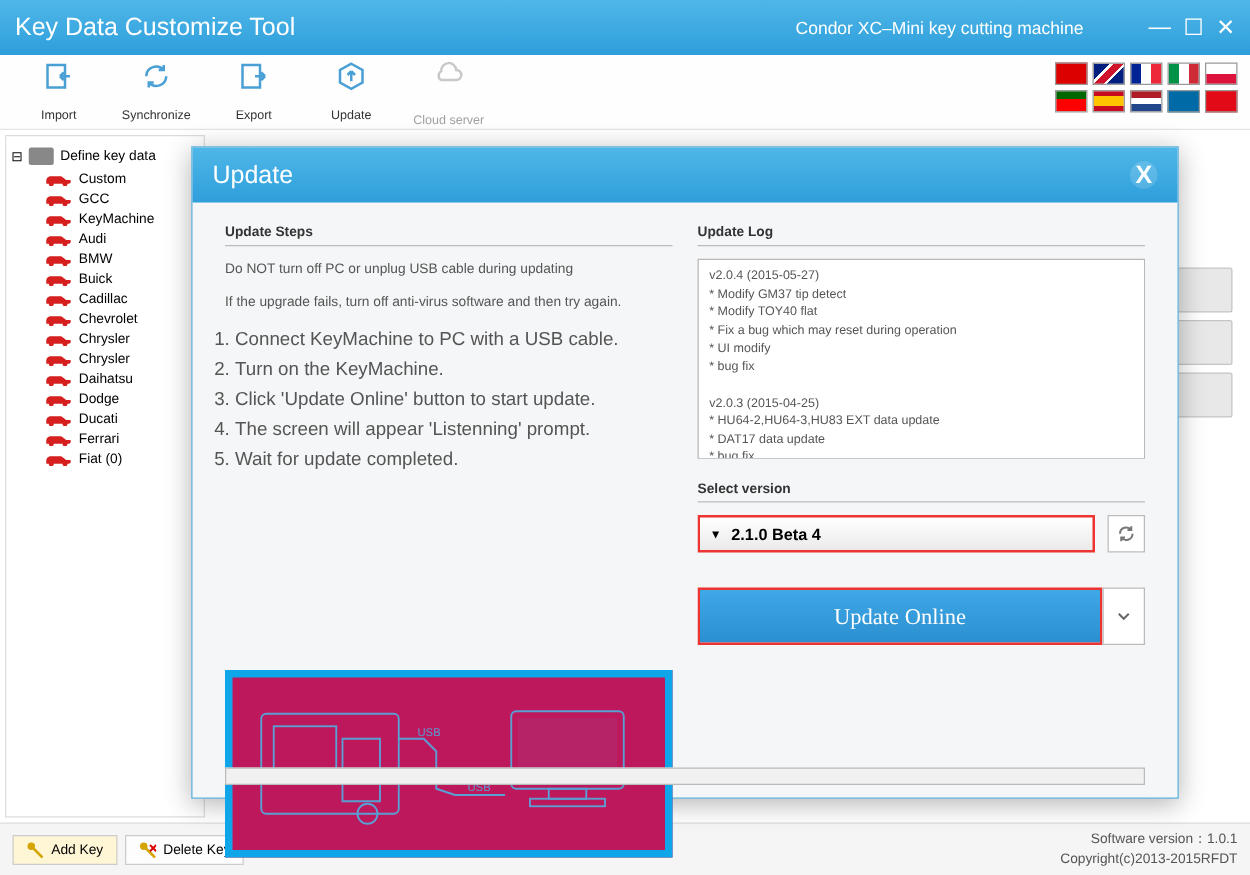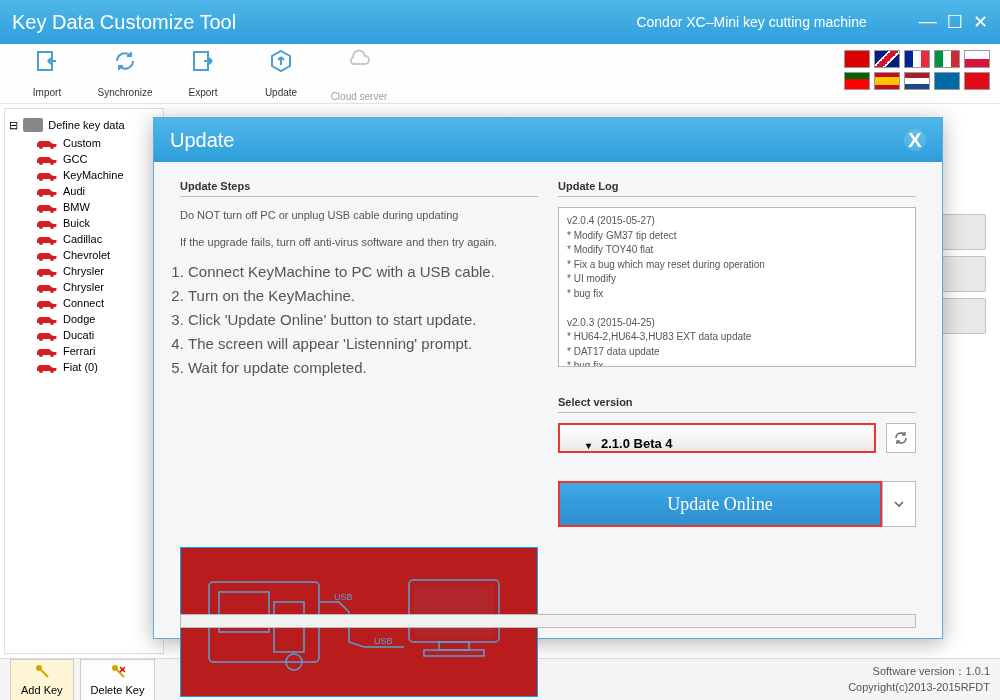--- a/index.html
+++ b/index.html
@@ -26,42 +26,42 @@
 .tree-root { display: flex; align-items: center; gap: 4px; padding: 2px; }
 .tree-items { margin-left: 28px; }
 .tree-item { display: flex; align-items: center; gap: 4px; padding: 2px 0; white-space: nowrap; }
 .car-icon { width: 24px; height: 12px; display: inline-block; }
 
 .rightpanel { flex: 1; position: relative; }
 .keypad { position: absolute; right: 14px; top: 110px; display: grid; grid-template-columns: 46px 46px 46px; gap: 6px; }
 .keypad .key { height: 36px; background: #e8e8e8; border: 1px solid #c4c4c4; border-radius: 2px; }
 
 .footer { position: absolute; bottom: 0; left: 0; right: 0; height: 42px; background: #f5f5f5; border-top: 1px solid #ddd; display: flex; align-items: center; padding: 0 10px; font-size: 11px; }
-.footer .fbtn { display: flex; align-items: center; gap: 6px; padding: 4px 10px; border: 1px solid #ccc; background: #fdfdfd; margin-right: 6px; cursor: pointer; flex-direction: column; }
+.footer .fbtn { display: flex; align-items: center; gap: 6px; padding: 4px 10px; border: 1px solid #ccc; background: #fdfdfd; margin-right: 6px; cursor: pointer; }
 .footer .fbtn.add { background: #fff6d6; }
 .footer .right { margin-left: auto; text-align: right; line-height: 1.4; color: #555; }
 
 
 .modal { position: absolute; left: 153px; top: 117px; width: 790px; height: 522px; background: #f5f6f7; border: 1px solid #5aaed9; box-shadow: 0 4px 20px rgba(0,0,0,.3); }
 .modal-hd { height: 44px; background: linear-gradient(#4fb7e8, #2e9edb); color: #fff; display: flex; align-items: center; padding: 0 16px; font-size: 20px; }
 .modal-hd .x { margin-left: auto; width: 22px; height: 22px; border-radius: 50%; background: rgba(255,255,255,.15); display: flex; align-items: center; justify-content: center; font-weight: bold; cursor: pointer; }
 .modal-body { padding: 18px 26px; display: grid; grid-template-columns: 1fr 1fr; gap: 20px; height: calc(100% - 44px); position: relative; }
 
 .steps h4, .log h4, .selver h4 { font-size: 11px; font-weight: 700; color: #333; border-bottom: 1px solid #bcbcbc; padding-bottom: 4px; margin-bottom: 10px; }
 .steps p { font-size: 11px; color: #555; margin-bottom: 10px; line-height: 1.5; }
 .steps ol { font-size: 15px; color: #555; margin-left: 8px; line-height: 1.6; }
 
-.diagram { grid-column: 1; align-self: end; height: 150px; border: 1px solid #0ea5e9; background: #b91c1c; display: flex; align-items: center; justify-content: center; margin-bottom: 20px; }
+.diagram { grid-column: 1; align-self: end; height: 150px; border: 6px solid #0ea5e9; background: #be185d; display: flex; align-items: center; justify-content: center; margin-bottom: 20px; }
 .diagram svg { width: 320px; height: 120px; }
 
 .logbox { border: 1px solid #b8b8b8; background: #fff; height: 160px; padding: 6px 8px; font-size: 10px; color: #555; line-height: 1.45; overflow-y: scroll; }
 
-.selver { margin-top: 29px; }
+.selver { margin-top: 18px; }
 .verrow { display: flex; align-items: center; gap: 10px; }
-.verbtn { flex: 1; height: 30px; border: 2px solid #e33; background: linear-gradient(#fff,#eaeaea); display: flex; align-items: flex-end; padding-left: 26px; font-size: 13px; font-weight: bold; cursor: pointer; }
+.verbtn { flex: 1; height: 30px; border: 2px solid #e33; background: linear-gradient(#fff,#eaeaea); display: flex; align-items: center; padding-left: 10px; font-size: 13px; font-weight: bold; cursor: pointer; }
 .verbtn::before { content: "▾"; margin-right: 10px; font-size: 10px; }
 .refresh { width: 30px; height: 30px; border: 1px solid #bbb; background: #fff; display: flex; align-items: center; justify-content: center; cursor: pointer; }
 
 .update-row { display: flex; margin-top: 28px; }
 .update-btn { flex: 1; height: 46px; border: 2px solid #e33; background: linear-gradient(#3fa8e6,#2b8fd0); color: #fff; font-size: 18px; font-family: "Times New Roman", serif; cursor: pointer; }
 .drop { width: 34px; height: 46px; border: 1px solid #bbb; background: #fff; display: flex; align-items: center; justify-content: center; cursor: pointer; }
 
 .progress { position: absolute; bottom: 10px; left: 26px; right: 26px; height: 14px; border: 1px solid #bbb; background: #f1f1f1; }
 
 </style>
@@ -191,21 +191,21 @@
         <div class="tree-item">
           <svg class="car-icon" viewBox="0 0 24 12">
             <path fill="#d62020" d="M2 8c0-2 1-4 4-4h8l4 3h3c1 0 1 3-1 3h-1a2 2 0 11-4 0H8a2 2 0 11-4 0H2z"></path>
           </svg>
           <span>Chrysler</span>
         </div>
         <div class="tree-item">
           <svg class="car-icon" viewBox="0 0 24 12">
             <path fill="#d62020" d="M2 8c0-2 1-4 4-4h8l4 3h3c1 0 1 3-1 3h-1a2 2 0 11-4 0H8a2 2 0 11-4 0H2z"></path>
           </svg>
-          <span>Connect</span>
+          <span>Daihatsu</span>
         </div>
         <div class="tree-item">
           <svg class="car-icon" viewBox="0 0 24 12">
             <path fill="#d62020" d="M2 8c0-2 1-4 4-4h8l4 3h3c1 0 1 3-1 3h-1a2 2 0 11-4 0H8a2 2 0 11-4 0H2z"></path>
           </svg>
           <span>Dodge</span>
         </div>
         <div class="tree-item">
           <svg class="car-icon" viewBox="0 0 24 12">
             <path fill="#d62020" d="M2 8c0-2 1-4 4-4h8l4 3h3c1 0 1 3-1 3h-1a2 2 0 11-4 0H8a2 2 0 11-4 0H2z"></path>

